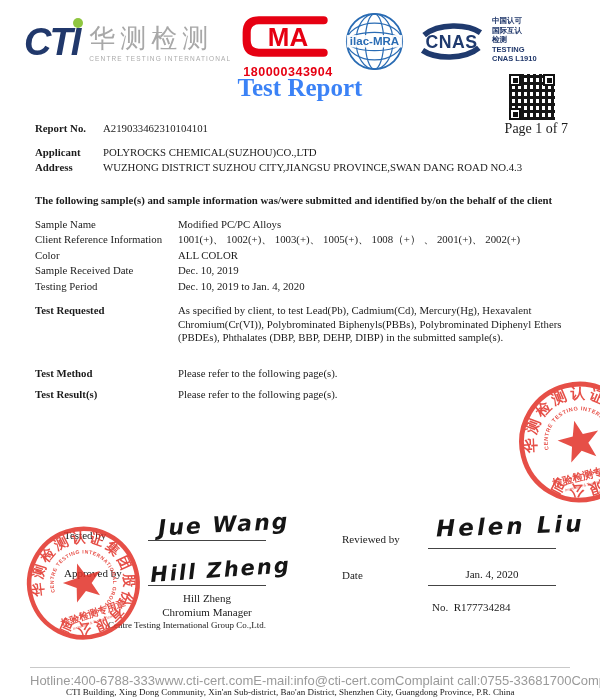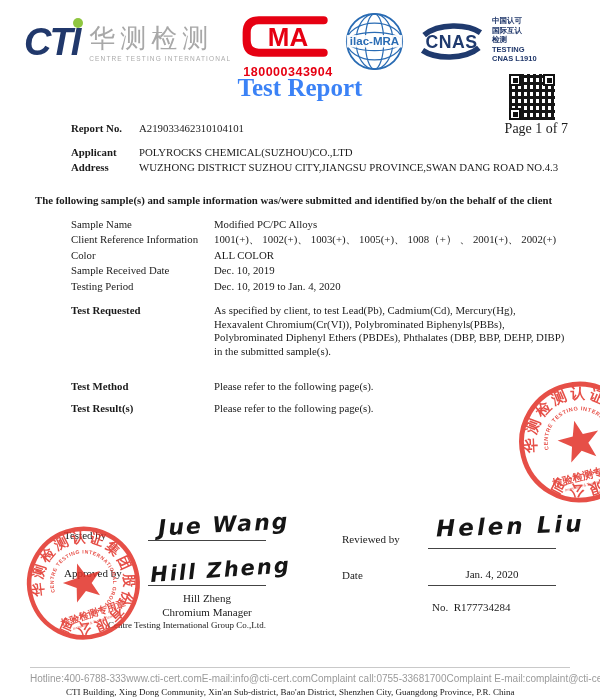--- a/index.html
+++ b/index.html
@@ -25,21 +25,21 @@
   .qr{position:absolute;left:509px;top:74px;width:46px;height:46px;
       background:repeating-linear-gradient(90deg,#151515 0 3px,transparent 3px 6px),
                  repeating-linear-gradient(0deg,#151515 0 3px,#ffffff 3px 7px);}
   .qf{position:absolute;width:12px;height:12px;border:2.5px solid #111;background:#fff;box-sizing:border-box;}
   .qf::after{content:"";position:absolute;inset:1.5px;background:#111;}
   .qf.tl{left:0;top:0}.qf.tr{right:0;top:0}.qf.bl{left:0;bottom:0}
   .pageno{position:absolute;right:32px;top:121px;font-size:14px;color:#1b1b1b;}
 
   
   .content{position:absolute;left:35px;right:33px;top:121px;font-size:10.8px;color:#1b1b1b;}
-  .c-row{display:flex;line-height:15.5px;margin-left:36px;}
+  .c-row{display:flex;line-height:15.5px;}
   .c-row .lbl{width:143px;flex:none;}
   .c-row .lbl-sm{width:68px;flex:none;}
   .c-row .val{flex:1;}
   .b{font-weight:bold;}
   .r-reportno{margin-bottom:8px;}
   .r-address{margin-bottom:17px;}
   .intro{font-weight:bold;line-height:15px;margin-bottom:9px;}
   .r-testreq{margin-top:9px;margin-bottom:21px;}
   .r-testreq .val{line-height:13.6px;padding-top:1px;}
   .r-method{margin-bottom:6px;}
@@ -48,21 +48,21 @@
   .s-label{position:absolute;font-size:11px;color:#1b1b1b;}
   .s-line{position:absolute;border-bottom:1.4px solid #444;}
   .sig{position:absolute;font-family:"DejaVu Sans",sans-serif;font-style:italic;font-weight:600;color:#151515;white-space:nowrap;}
   .s-center{position:absolute;text-align:center;font-size:11px;color:#1b1b1b;}
   .serial{position:absolute;left:432px;top:601px;font-size:11px;color:#1b1b1b;}
   .company{position:absolute;font-size:9px;color:#222;white-space:nowrap;}
 
   
   .f-divider{position:absolute;left:30px;right:30px;top:667px;border-top:1px solid #c9c9c9;}
   .footer{position:absolute;left:30px;right:18px;top:673px;display:flex;justify-content:space-between;
-          font-family:"Liberation Sans",sans-serif;font-size:10px;color:#9a9a9a;white-space:nowrap;}
+          font-family:"Liberation Sans",sans-serif;font-size:13px;color:#9a9a9a;white-space:nowrap;}
 
   
   .stamp{position:absolute;opacity:0.85;}
   .stamp-left{left:27px;top:526px;transform:rotate(-18deg);}
   .stamp-right{left:519px;top:381px;transform:rotate(-14deg);}
   svg text{font-family:"Liberation Sans",sans-serif;}
 </style>
 </head>
 <body>
 

